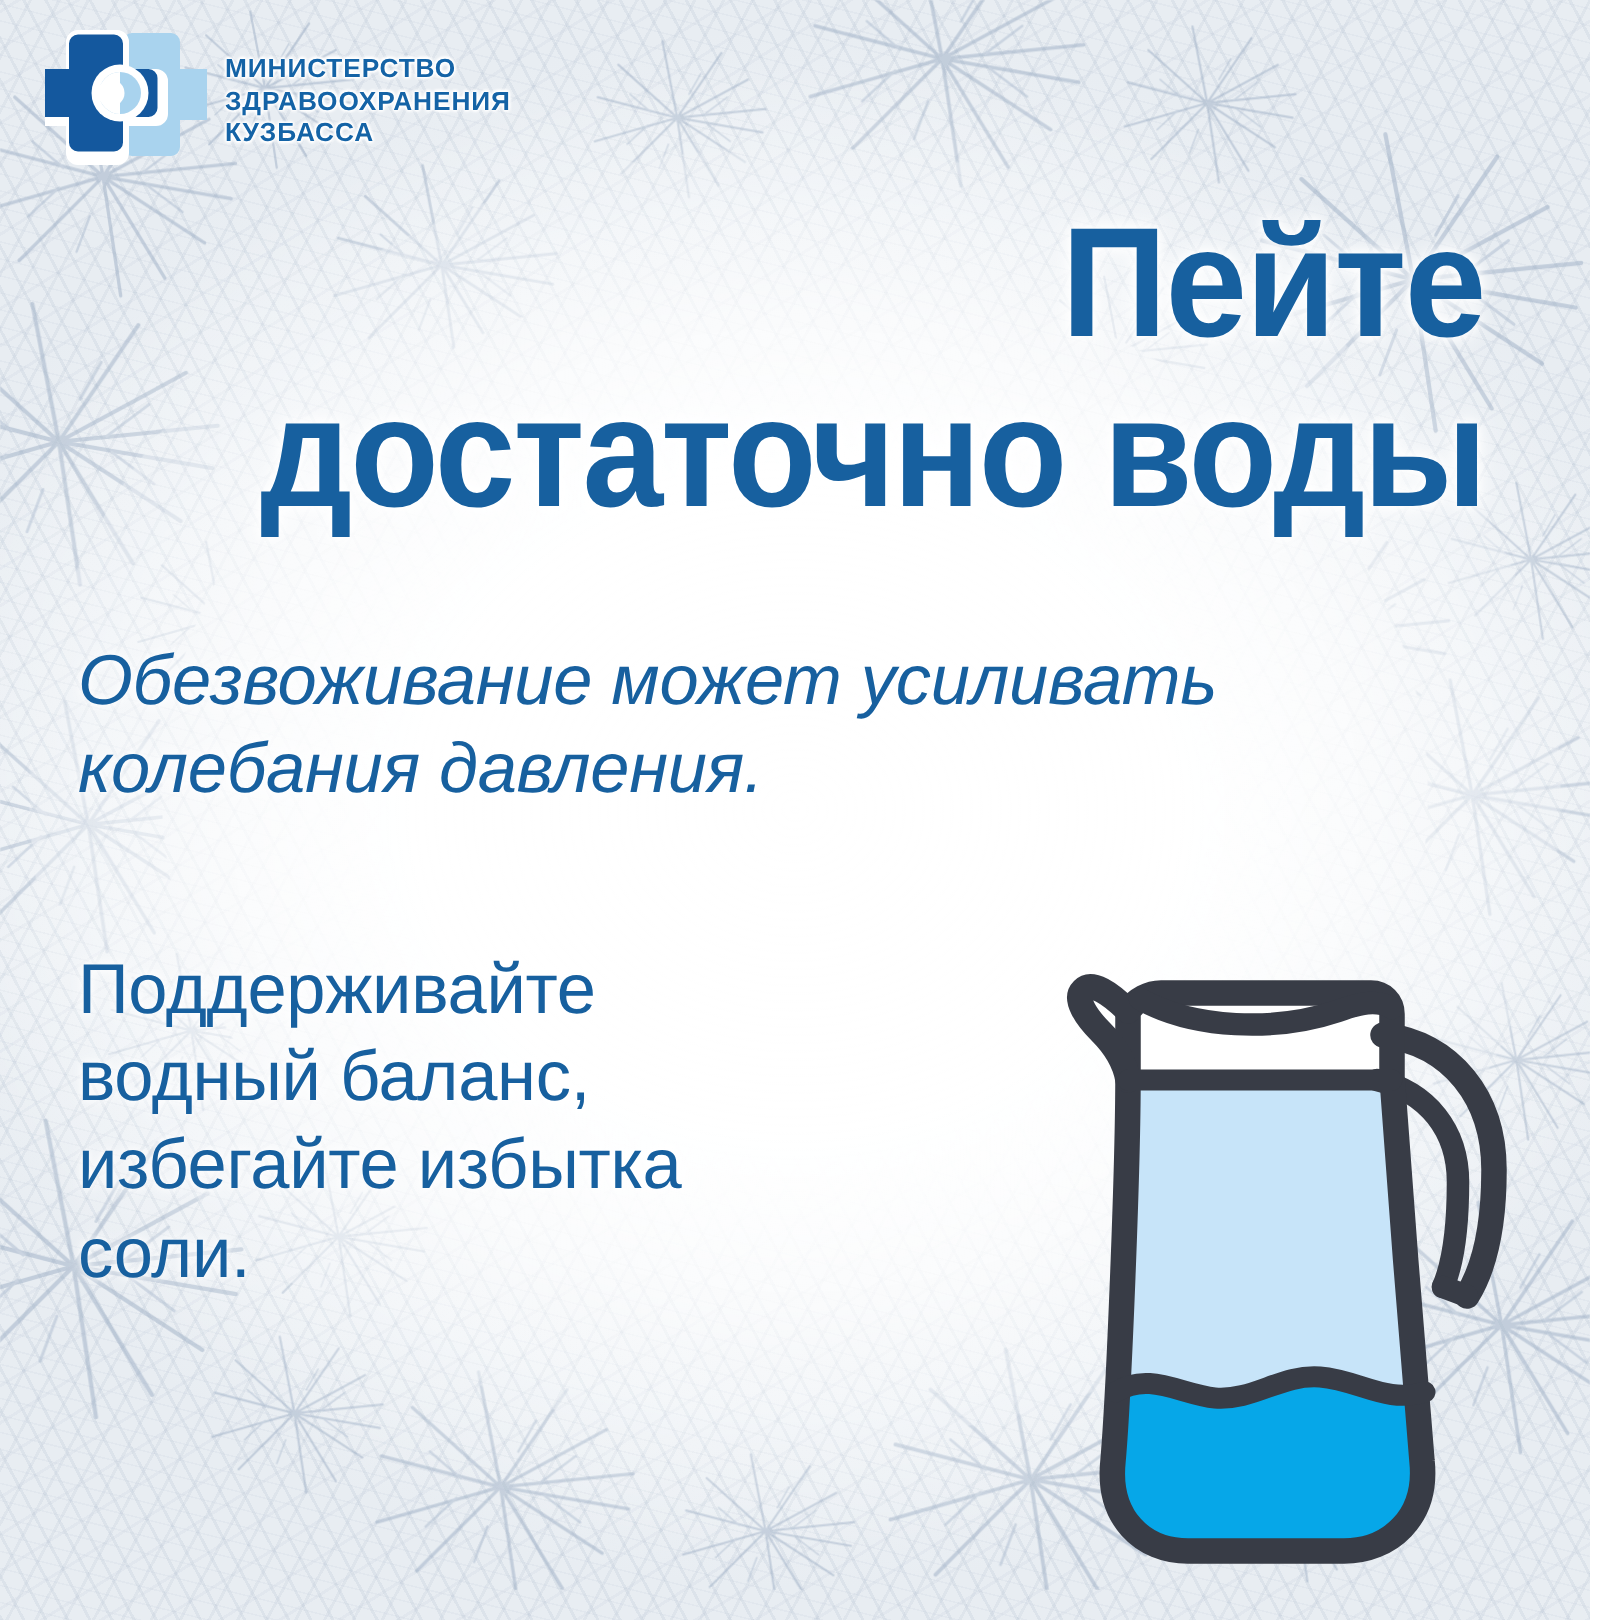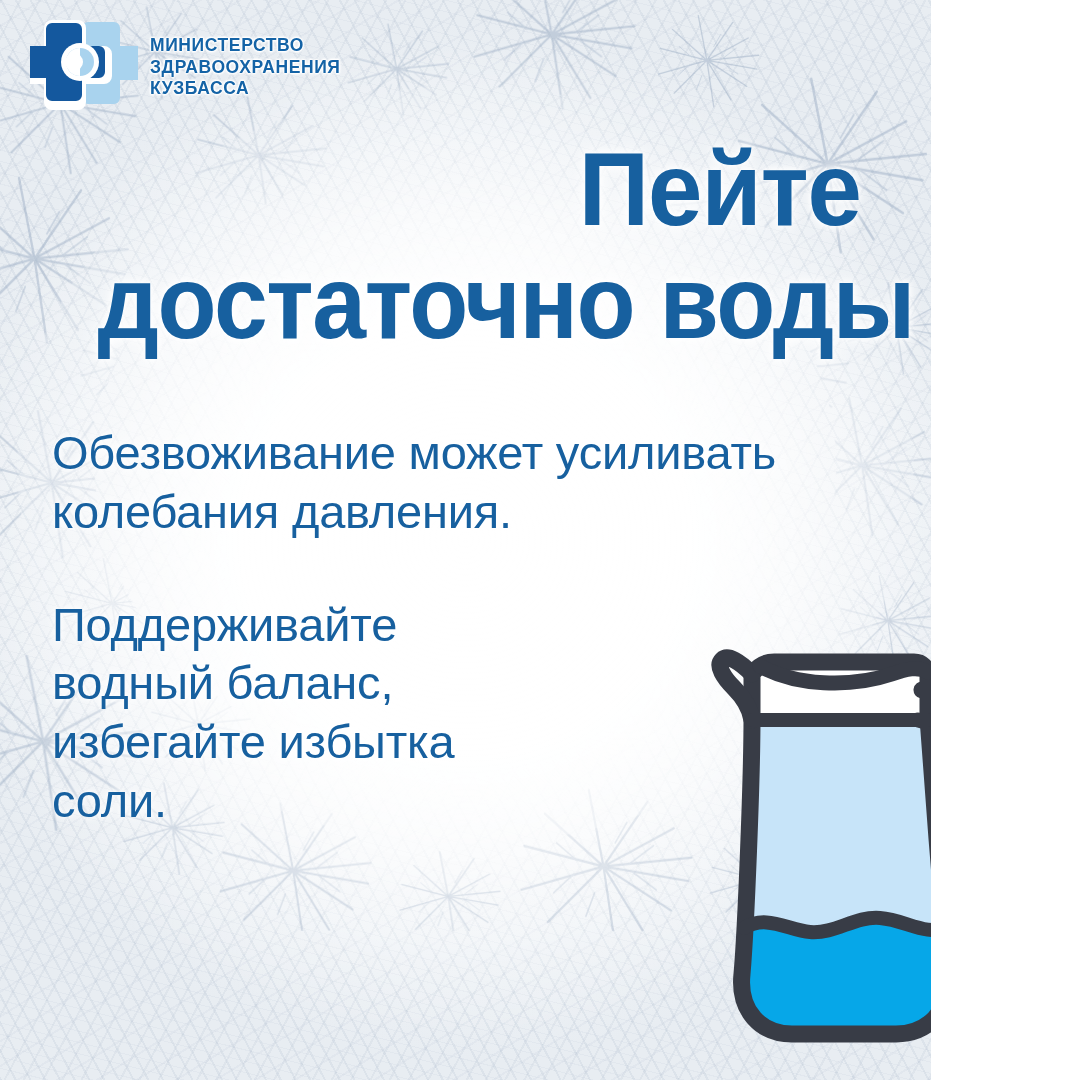--- a/index.html
+++ b/index.html
@@ -6,21 +6,21 @@
     margin: 0;
     padding: 0;
     background: #ffffff;
   }
   body {
     font-family: "Liberation Sans", sans-serif;
   }
 
   #poster {
     position: relative;
-    width: 931px;
+    width: 1060px;
     height: 1080px;
     overflow: hidden;
     background: #f7f9fb;
   }
 
   
   .frost-base {
     position: absolute;
     inset: 0;
     background:
@@ -129,23 +129,23 @@
     font-family: "Liberation Sans Narrow", "Liberation Sans", sans-serif;
     color: #17609f;
     font-size: 47px;
     line-height: 1.25;
     letter-spacing: -.2px;
     white-space: pre-line;
     text-shadow:
       0 0 5px rgba(255,255,255,.95),
       0 0 9px rgba(255,255,255,.8);
   }
-  .para.p1 { width: 880px; }
+  .para.p1 { width: 880px; font-style: italic; }
   .para.p2 {
-    margin-top: 54px;
+    margin-top: 88px;
     width: 560px;
   }
 
   
   .pitcher {
     position: absolute;
     left: 700px;
     top: 628px;
     width: 330px;
     height: 430px;

